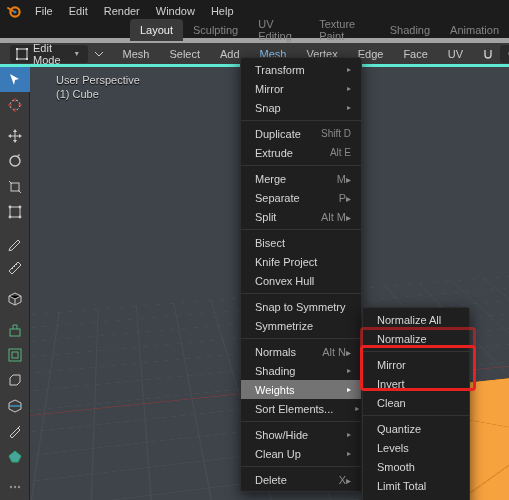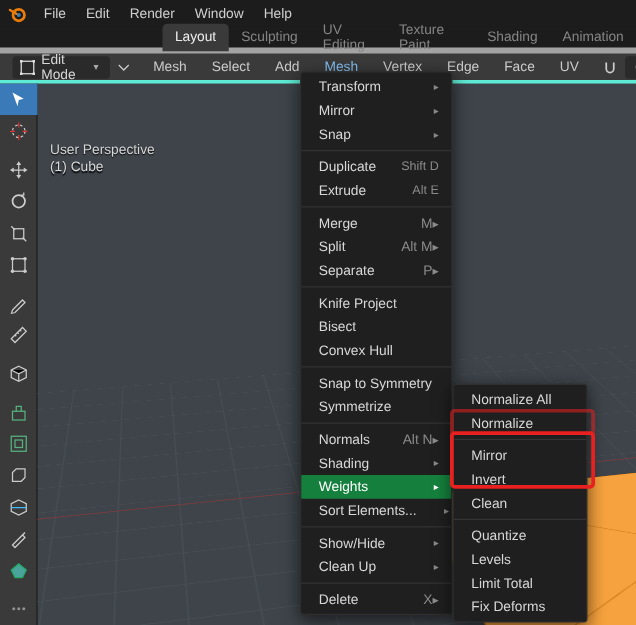--- a/index.html
+++ b/index.html
@@ -28,34 +28,34 @@
 .hdr-link.hot { color:#84bff3; }
 .orient { display:flex; align-items:center; gap:4px; background:#2a2a2a; border-radius:3px; padding:0 6px; height:18px; }
 
 
 .main { position:absolute; left:0; top:67px; width:509px; height:433px; }
 .viewport { position:absolute; left:30px; top:0; right:0; bottom:0; background:#3e444a; overflow:hidden; }
 .toolbar { position:absolute; left:0; top:0; width:30px; height:100%; background:#3a3a3a; display:flex; flex-direction:column; border-right:1px solid #222; }
 .tool { width:30px; height:28px; display:flex; align-items:center; justify-content:center; }
 .tool.active { background:#3a7ab8; }
 .tool-gap { height:6px; }
-.info { position:absolute; left:10px; top:6px; font-size:11px; color:#d7d7d7; line-height:14px; text-shadow:0 1px 1px #000;margin-top:40px; }
+.info { position:absolute; left:26px; top:6px; font-size:11px; color:#d7d7d7; line-height:14px; text-shadow:0 1px 1px #000; }
 
 
 .floor { position:absolute; left:-120px; top:-20px; width:900px; height:600px; transform:perspective(900px) rotateX(64deg) rotateZ(-14deg); transform-origin:50% 60%; }
 .grid-svg { position:absolute; inset:0; }
 .mesh { position:absolute; left:430px; top:330px; width:360px; height:260px; background:#f6a23e; border:1px solid #c87a18; }
 
 
 .menu { position:absolute; background:#1f1f1f; border:1px solid #2e2e2e; border-radius:3px; box-shadow:0 4px 14px rgba(0,0,0,.6); padding:2px 0; font-size:11px; color:#d7d7d7; }
 .menu .row { display:flex; align-items:center; justify-content:space-between; padding:3px 10px 3px 14px; height:19px; white-space:nowrap; }
 .menu .row .sc { color:#8a8a8a; margin-left:12px; font-size:10px; letter-spacing:0; }
 .menu .row .arw { color:#8a8a8a; margin-left:22px; font-size:8px; }
 .menu .sep { height:1px; background:#333; margin:3px 0; }
-.menu .row.hilite { background:#15803d; color:#fff; }
+.menu .row.hilite { background:#737373; color:#fff; }
 
 .red-box { position:absolute; border:3px solid #e82020; border-radius:4px; pointer-events:none; }
 
 svg { display:block; }
 </style>
 </head>
 <body>
 <div class="root">
 
 <div class="top-menu">
@@ -292,33 +292,33 @@
   <div class="row">
         <span>Extrude</span>
         <span class="sc">Alt E</span>
       </div>
   <div class="sep"></div>
   <div class="row">
         <span>Merge</span>
         <span class="sc"><span>M</span>▸</span>
       </div>
   <div class="row">
+        <span>Separate</span>
+        <span class="sc"><span>P</span>▸</span>
+      </div>
+  <div class="row">
         <span>Split</span>
         <span class="sc"><span>Alt M</span>▸</span>
       </div>
-  <div class="row">
-        <span>Separate</span>
-        <span class="sc"><span>P</span>▸</span>
-      </div>
-  <div class="sep"></div>
+  <div class="sep"></div>
+  <div class="row">
+        <span>Bisect</span>
+      </div>
   <div class="row">
         <span>Knife Project</span>
-      </div>
-  <div class="row">
-        <span>Bisect</span>
       </div>
   <div class="row">
         <span>Convex Hull</span>
       </div>
   <div class="sep"></div>
   <div class="row">
         <span>Snap to Symmetry</span>
       </div>
   <div class="row">
         <span>Symmetrize</span>
@@ -374,20 +374,23 @@
         <span>Clean</span>
       </div>
   <div class="sep"></div>
   <div class="row">
         <span>Quantize</span>
       </div>
   <div class="row">
         <span>Levels</span>
       </div>
   <div class="row">
+        <span>Smooth</span>
+      </div>
+  <div class="row">
         <span>Limit Total</span>
       </div>
   <div class="row">
         <span>Fix Deforms</span>
       </div>
 
 </div>
 
 <div class="red-box" style="left:360px; top:345px; width:116px; height:46px;"></div>
 <div class="red-box" style="left:360px; top:327px; width:116px; height:22px; border-bottom:none; border-radius:4px 4px 0 0; opacity:.55"></div>

